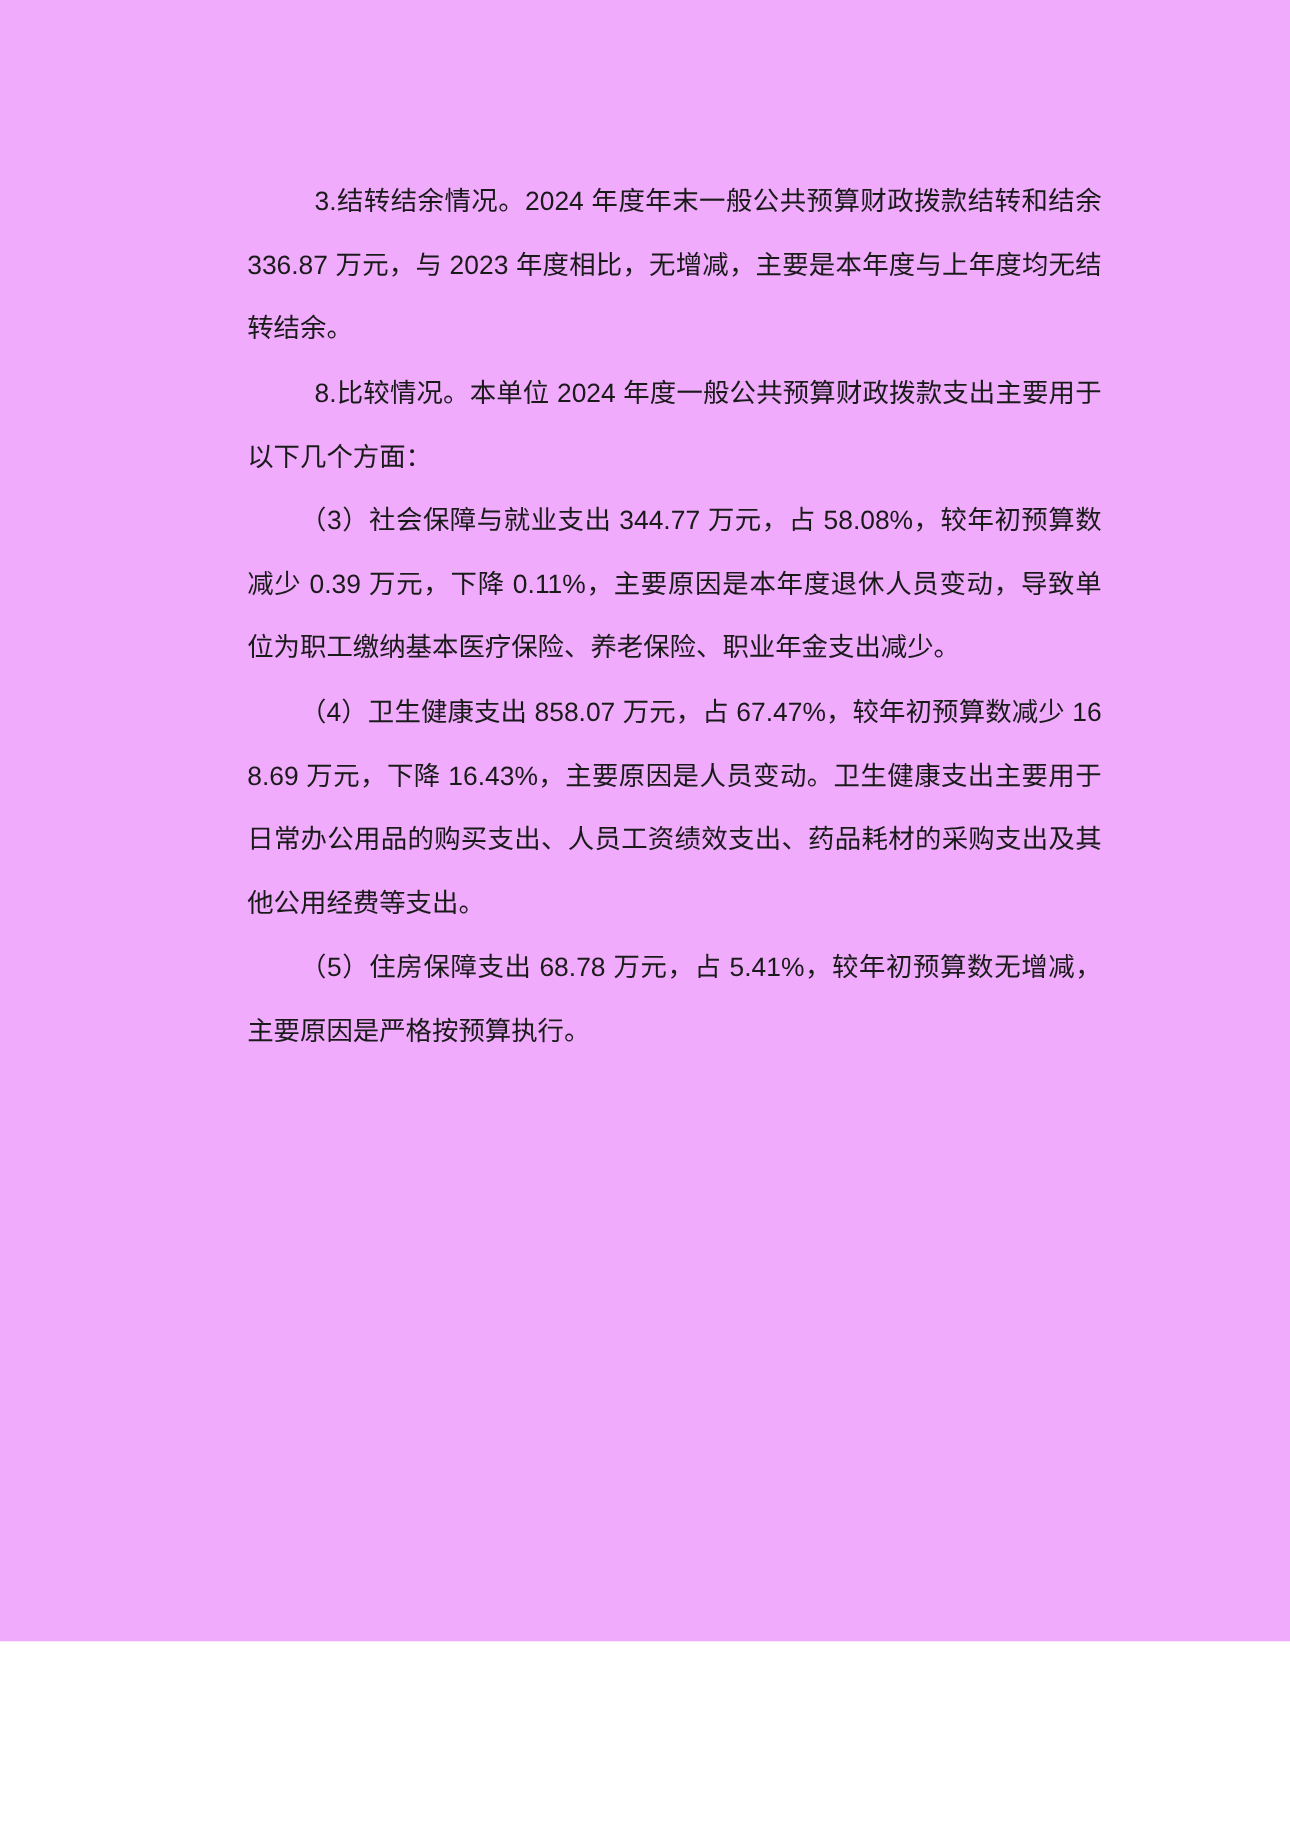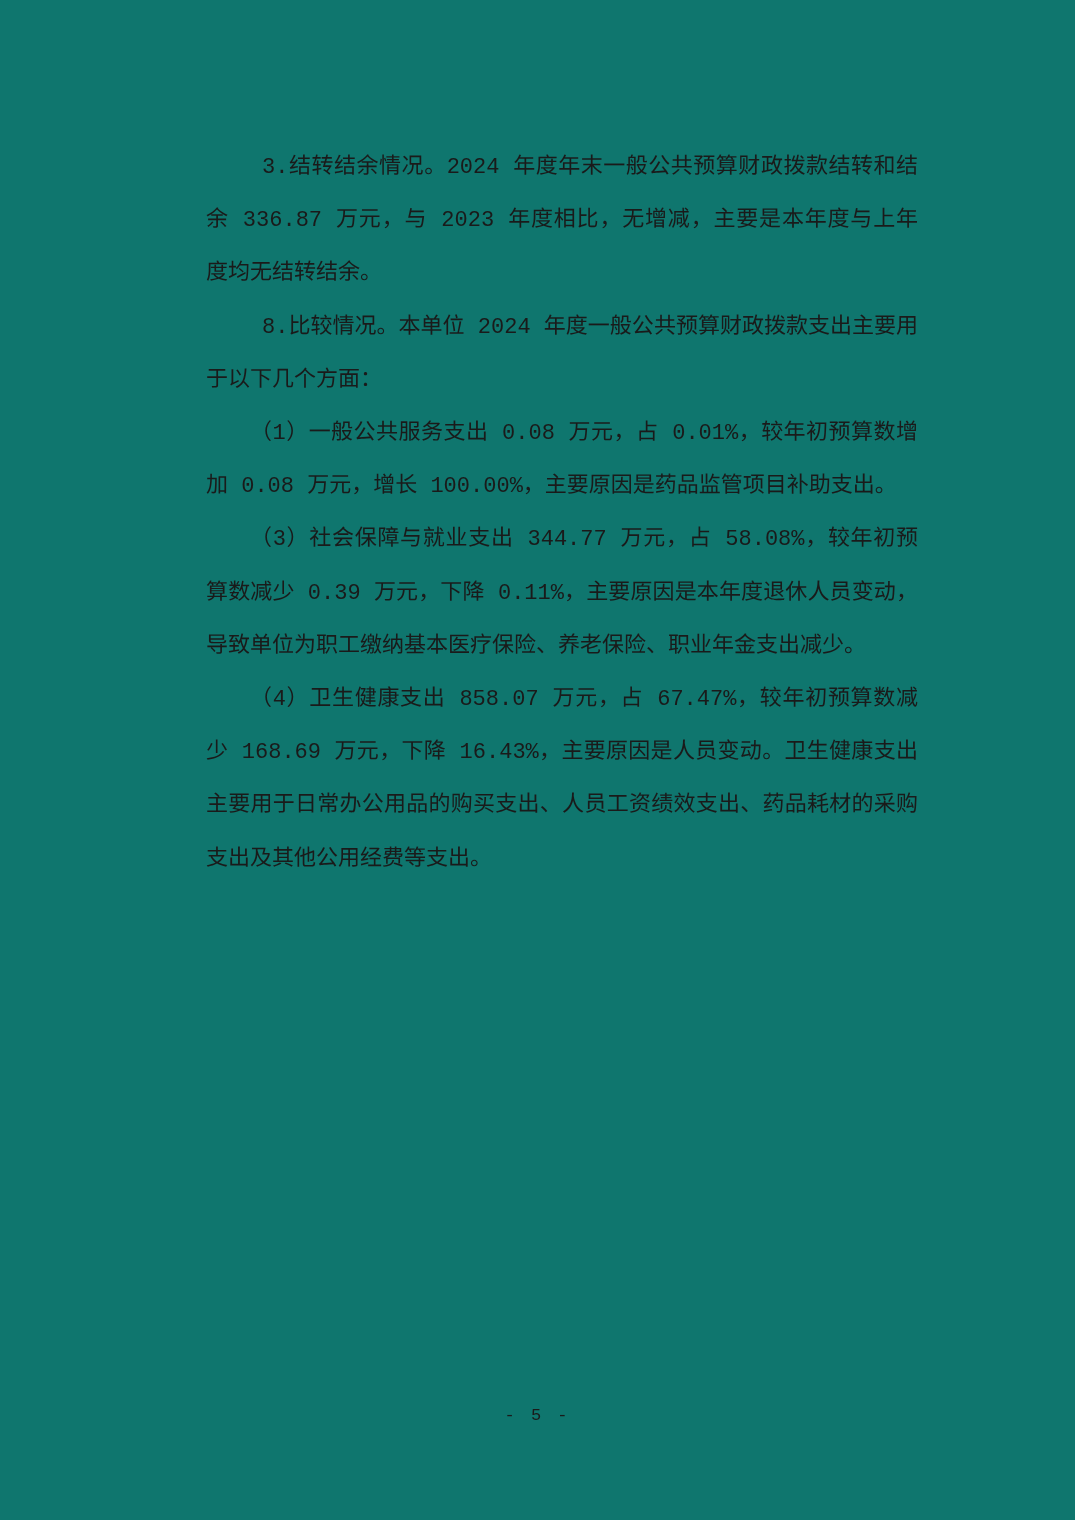--- a/index.html
+++ b/index.html
@@ -3,24 +3,24 @@
 <meta charset="utf-8">
 <style>
   html, body {
     margin: 0;
     padding: 0;
     background: #ffffff;
   }
   .page {
     position: relative;
     width: 1075px;
-    height: 1520px;
-    background: #0f766e;
+    height: 1368px;
+    background: #f0abfc;
     overflow: hidden;
-    font-family: Liberation Mono, monospace;
+    font-family: Liberation Sans, sans-serif;
     color: #1a1a1a;
   }
   .doc-body {
     position: absolute;
     left: 206px;
     top: 141px;
     width: 712px;
     font-size: 22px;
     line-height: 53.2px;
     text-align: justify;
@@ -46,19 +46,19 @@
     color: #1a1a1a;
   }
 </style>
 </head>
 <body>
 
 <div class="page">
   <div class="doc-body">
     <p class="num-indent">3.结转结余情况。2024 年度年末一般公共预算财政拨款结转和结余 336.87 万元，与 2023 年度相比，无增减，主要是本年度与上年度均无结转结余。</p>
     <p class="num-indent">8.比较情况。本单位 2024 年度一般公共预算财政拨款支出主要用于以下几个方面：</p>
-    <p>（1）一般公共服务支出 0.08 万元，占 0.01%，较年初预算数增加 0.08 万元，增长 100.00%，主要原因是药品监管项目补助支出。</p>
     <p>（3）社会保障与就业支出 344.77 万元，占 58.08%，较年初预算数减少 0.39 万元，下降 0.11%，主要原因是本年度退休人员变动，导致单位为职工缴纳基本医疗保险、养老保险、职业年金支出减少。</p>
     <p>（4）卫生健康支出 858.07 万元，占 67.47%，较年初预算数减少 168.69 万元，下降 16.43%，主要原因是人员变动。卫生健康支出主要用于日常办公用品的购买支出、人员工资绩效支出、药品耗材的采购支出及其他公用经费等支出。</p>
+    <p>（5）住房保障支出 68.78 万元，占 5.41%，较年初预算数无增减，主要原因是严格按预算执行。</p>
   </div>
 
   <div class="page-footer">- 5 -</div>
 </div>
 
 </body></html>

